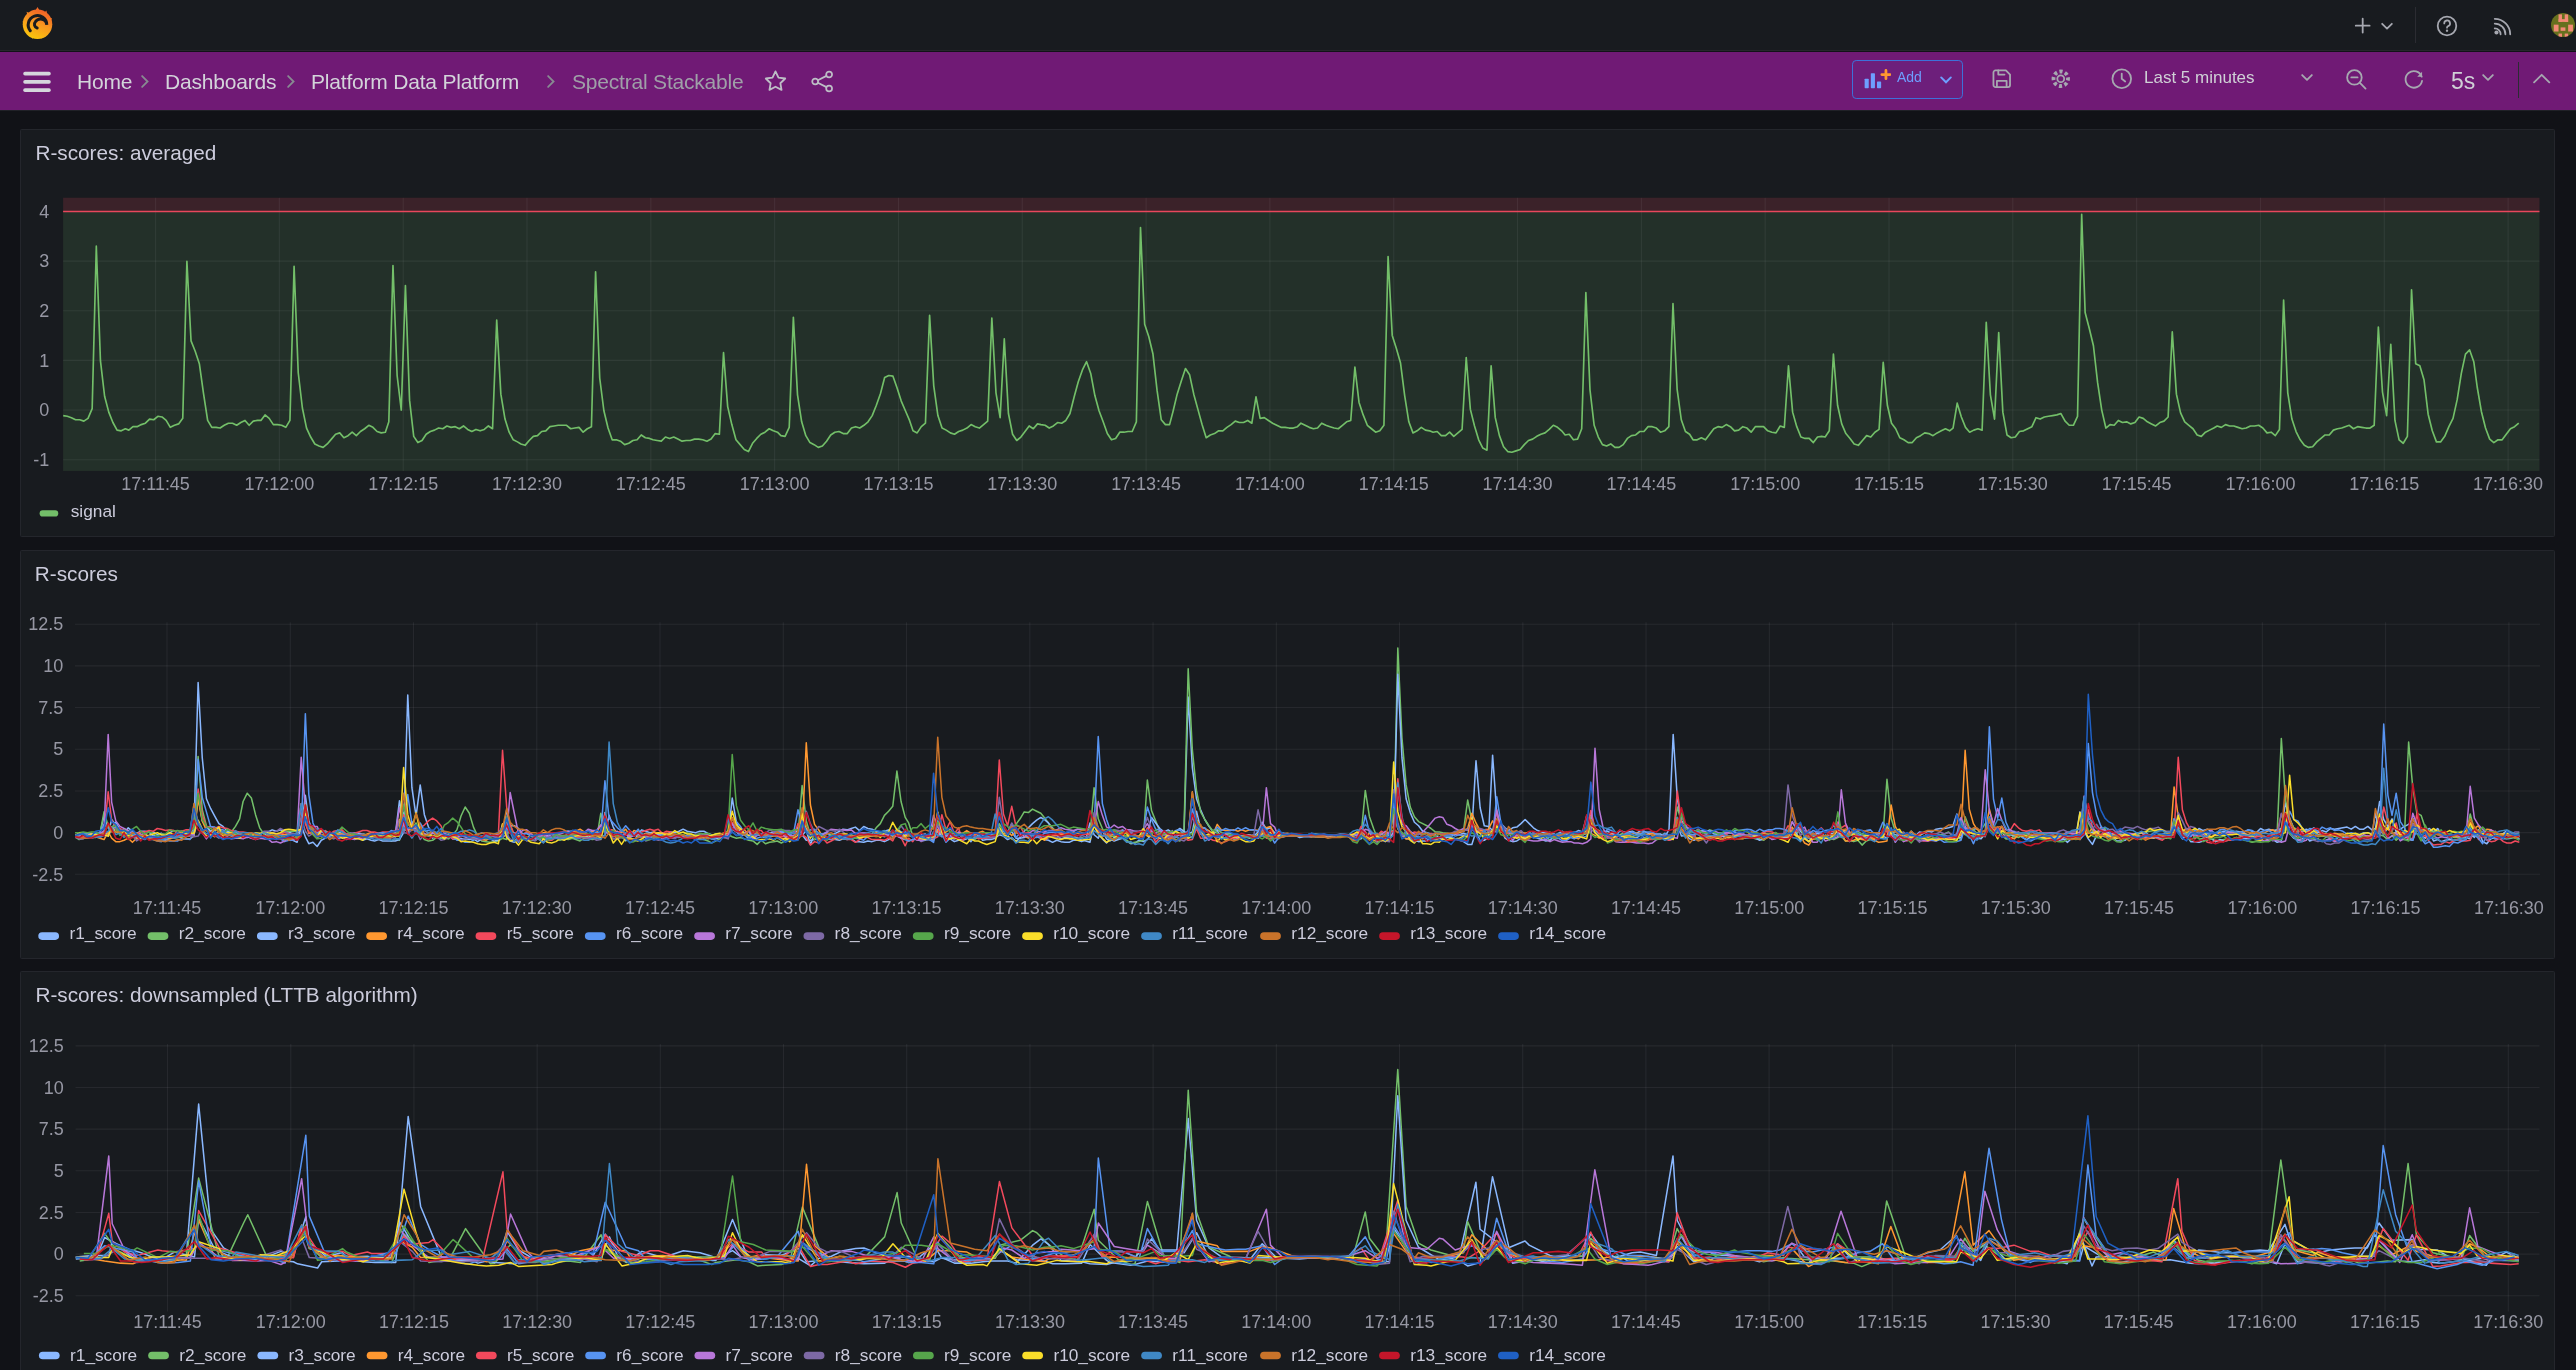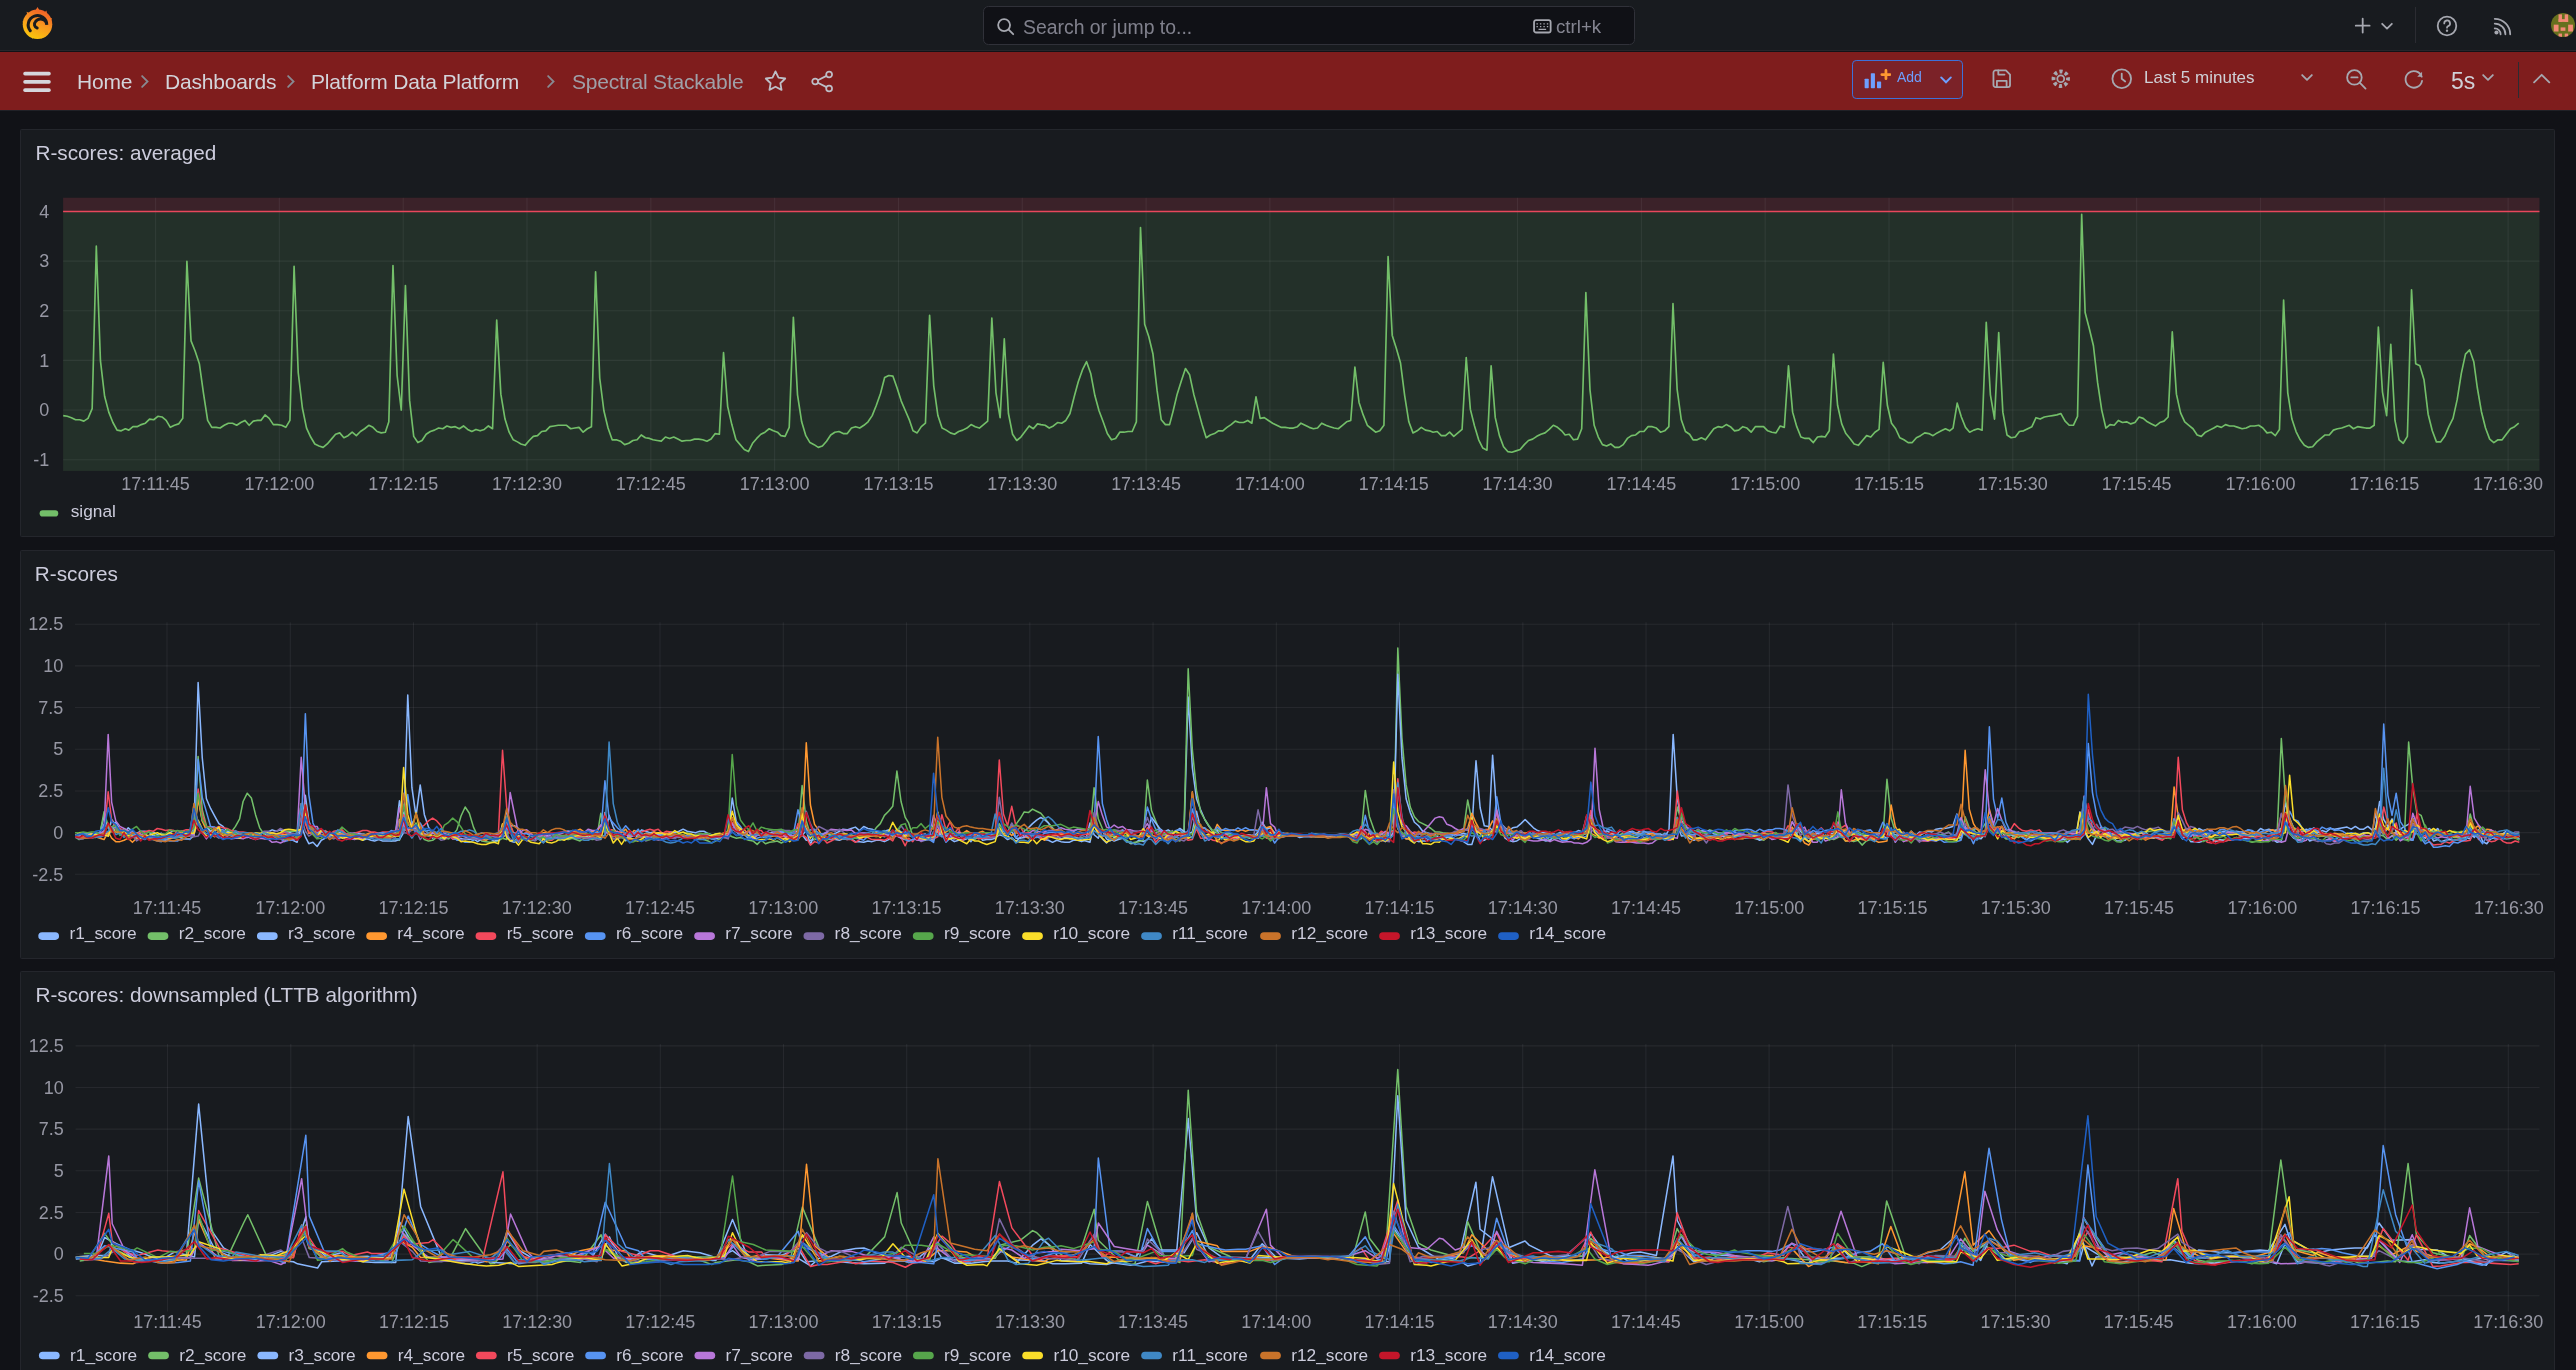--- a/index.html
+++ b/index.html
@@ -1,20 +1,20 @@
 <!DOCTYPE html>
 <html style="font-size:11px"><head><meta charset="utf-8"><style>
 * { margin:0; padding:0; box-sizing:border-box; }
 html,body { width:2576px; height:1371px; overflow:hidden; background:#111217;
   font-family:"Liberation Sans", sans-serif; }
 .abs { position:absolute; }
 #topbar { position:absolute; left:0; top:0; width:2576px; height:51px;
   background:#181b1f; border-bottom:0.7px solid #25262b; }
 #toolbar { position:absolute; left:0; top:52px; width:2576px; height:59px;
-  background:#7f1d1d; border-bottom:0.7px solid #202127; }
+  background:#701a75; border-bottom:0.7px solid #202127; }
 .panel { position:absolute; left:20px; width:2535px; background:#181b1f;
   border:0.7px solid #24262c; border-radius:1.4px; }
 #p1 { top:129px; height:408px; }
 #p2 { top:550px; height:409px; }
 #p3 { top:971px; height:408px; }
 .bc { font-size:21px; letter-spacing:-0.2px; }
 #searchbox { position:absolute; left:983px; top:5.5px; width:652px; height:39px;
   background:#101116; border:0.7px solid #303139; border-radius:5.5px; }
 .ico { stroke:#a6a8b0; stroke-width:2.6; fill:none; stroke-linecap:round; stroke-linejoin:round; }
 </style></head>
@@ -26,32 +26,20 @@
         <linearGradient id="glg" x1="0.25" y1="1" x2="0.7" y2="0">
       <stop offset="0" stop-color="#FBCA0A"></stop>
           <stop offset="0.55" stop-color="#F79520"></stop>
           <stop offset="1" stop-color="#F05A28"></stop>
     </linearGradient>
       </defs>
     <circle cx="24" cy="26" r="21.5" fill="url(#glg)"></circle>
     <path fill="url(#glg)" d="M24 1l3 5-6 0zM37 6l1 6-6-1zM45 17l-2 5-4-4zM8 8l5 2-3 4zM2 22l5 1-2 4zM42 33l-5-2 3-4zM16 47l1-6 4 3zM30 47l-4-5 5-1z"></path>
     <path fill="none" stroke="#181b1f" stroke-width="4.4" stroke-linecap="round" d="M13.5 35.5a13.5 13.5 0 1 1 24-8.5a9 9 0 0 0-16.5-4.5a5.5 5.5 0 0 0 2.5 9"></path>
   </svg>
-  <div id="searchbox">
-    <svg class="abs" style="left:11px;top:9px" width="21" height="21" viewBox="0 0 30 30">
-      <circle class="ico" cx="13" cy="13" r="8.5"></circle>
-        <line class="ico" x1="19.5" y1="19.5" x2="26" y2="26"></line>
-    </svg>
-    <div class="abs" style="left:39px;top:9px;font-size:19.4px;color:rgba(204,204,220,0.60)">Search or jump to...</div>
-    <svg class="abs" style="left:549px;top:11px" width="18.7" height="16.6" viewBox="0 0 27 24">
-      <rect class="ico" x="1.5" y="3" width="24" height="18" rx="3" stroke-width="2.2"></rect>
-      <path stroke="#a6a8b0" stroke-width="2" d="M5 8.5h2 M10 8.5h2 M15 8.5h2 M20 8.5h2 M5 12.5h2 M10 12.5h2 M15 12.5h2 M20 12.5h2 M8 16.5h11"></path>
-    </svg>
-    <div class="abs" style="left:572px;top:9.7px;font-size:18.7px;color:rgba(204,204,220,0.62)">ctrl+k</div>
-  </div>
 
   <svg class="abs" style="left:2353px;top:16px" width="19.4" height="19.4" viewBox="0 0 28 28">
     <path class="ico" d="M14 4v20 M4 14h20"></path>
   </svg>
   <svg class="abs" style="left:2380px;top:21px" width="14" height="9.7" viewBox="0 0 20 14">
     <path class="ico" d="M3 4l7 7 7-7"></path>
   </svg>
   <div class="abs" style="left:2415px;top:7px;width:1.4px;height:36px;background:#2b2c32"></div>
   <svg class="abs" style="left:2436px;top:14.5px" width="22" height="22" viewBox="0 0 32 32">
     <circle class="ico" cx="16" cy="16" r="13.5"></circle>

